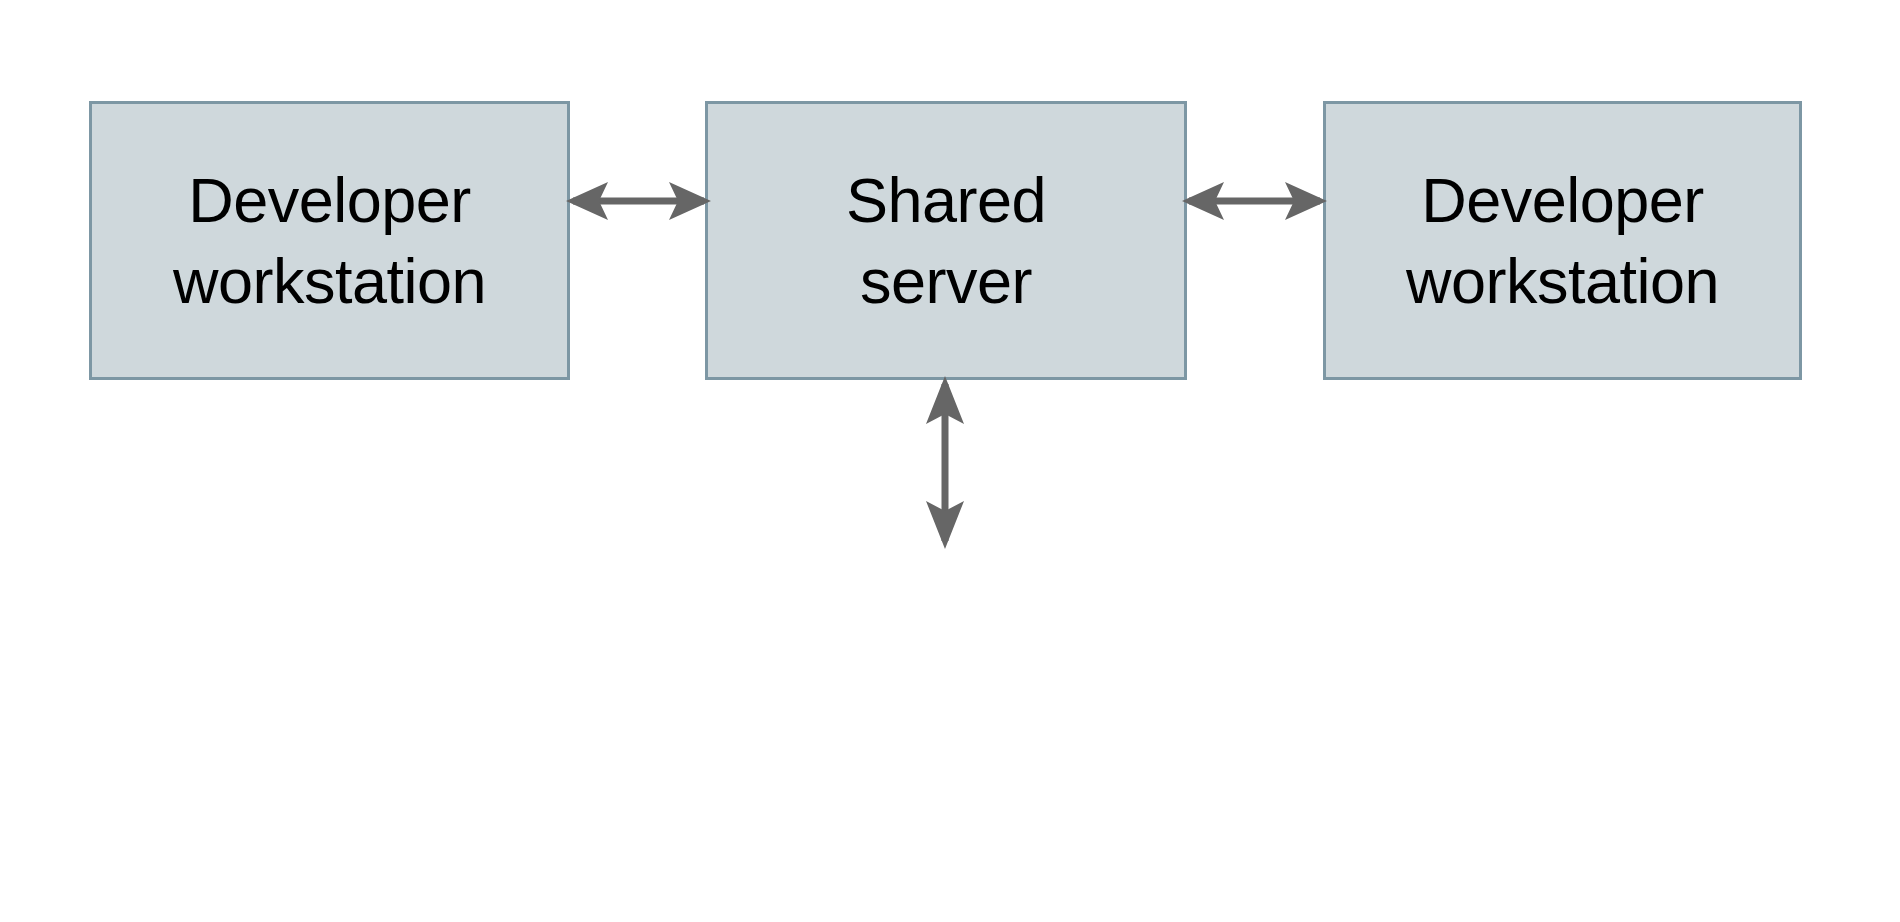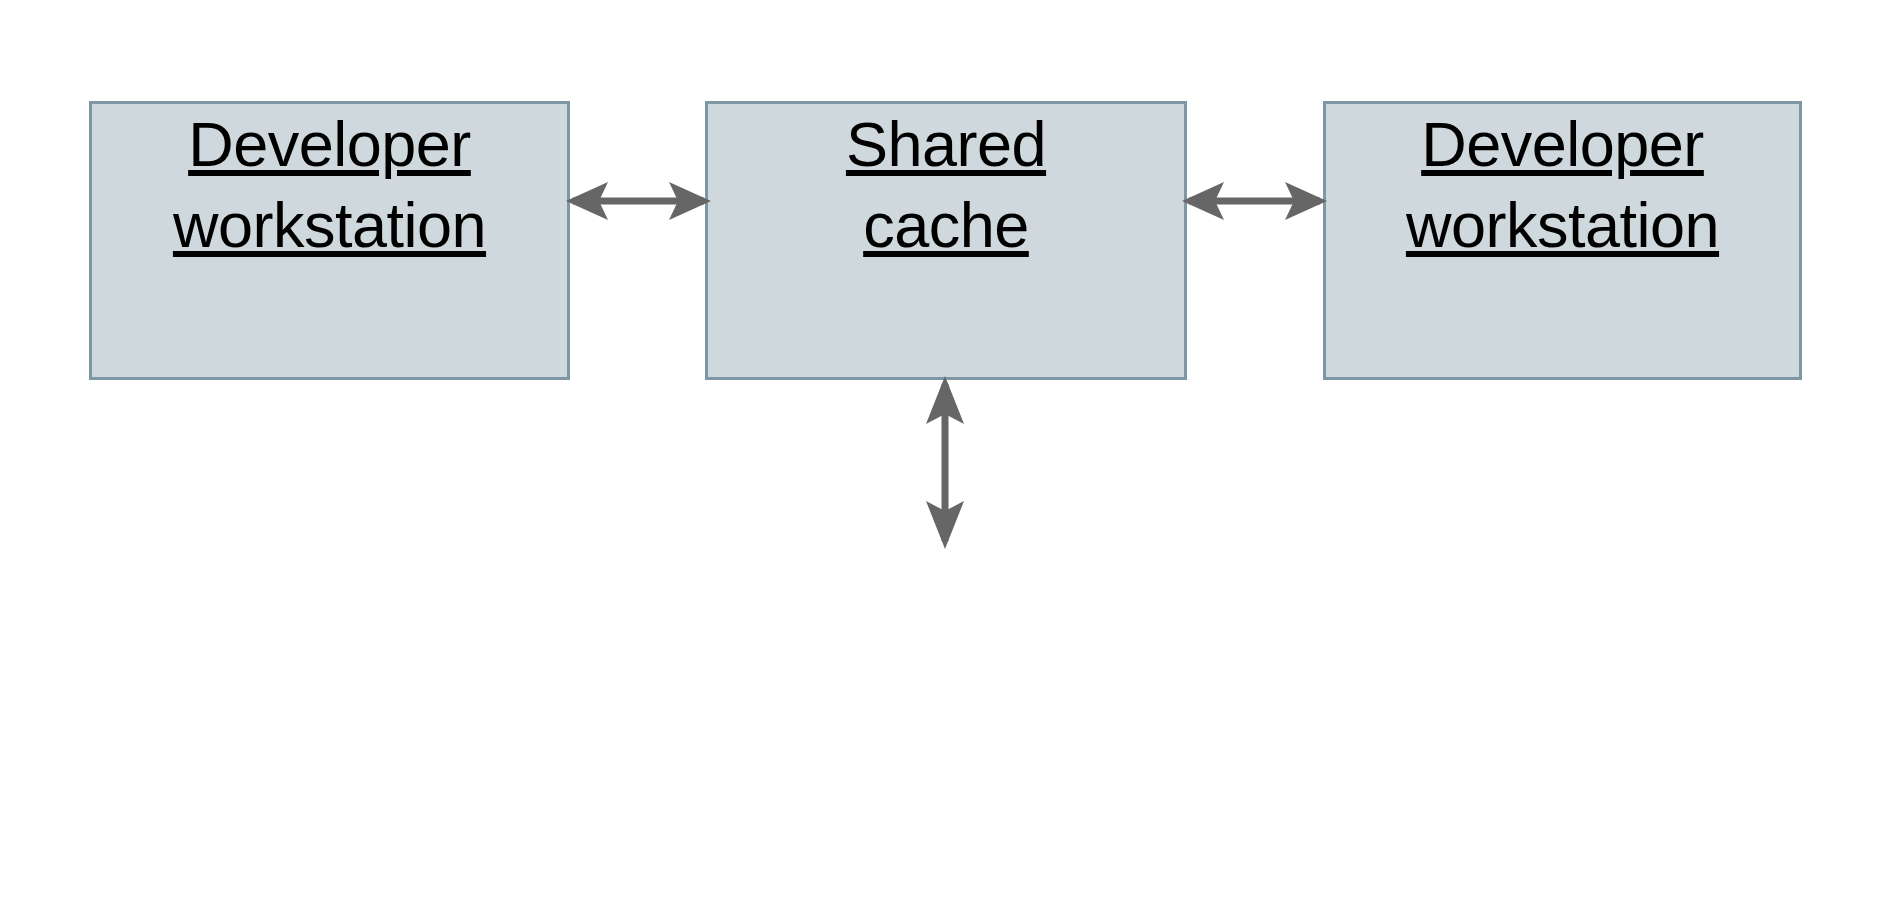--- a/index.html
+++ b/index.html
@@ -18,30 +18,29 @@
     width: 1900px;
     height: 922px;
     background: #ffffff;
   }
   .node {
     position: absolute;
     box-sizing: border-box;
     background: #CFD8DC;
     border: 3px solid #7D97A4;
     display: flex;
-    align-items: flex-start;
+    align-items: center;
     justify-content: center;
     text-align: center;
     color: #000000;
     font-size: 63px;
     line-height: 1.28;
     letter-spacing: -0.5px;
     font-weight: 400;
     white-space: pre-line;
-    text-decoration: underline;
   }
   .node-label {
     display: block;
     width: 115%;
   }
   #node-dev-left {
     left: 89px;
     top: 101px;
     width: 481px;
     height: 279px;
@@ -92,21 +91,21 @@
 
 <div id="diagram-canvas">
 
   <div class="node" id="node-dev-left">
     <span class="node-label">Developer
 workstation</span>
   </div>
 
   <div class="node" id="node-shared-cache">
     <span class="node-label">Shared
-cache</span>
+server</span>
   </div>
 
   <div class="node" id="node-dev-right">
     <span class="node-label">Developer
 workstation</span>
   </div>
 
 
   <svg class="connector" id="connector-left" viewBox="0 0 145 62">
     <path d="M 7 31 L 138 31" stroke="#666666" stroke-width="7" fill="none"></path>

